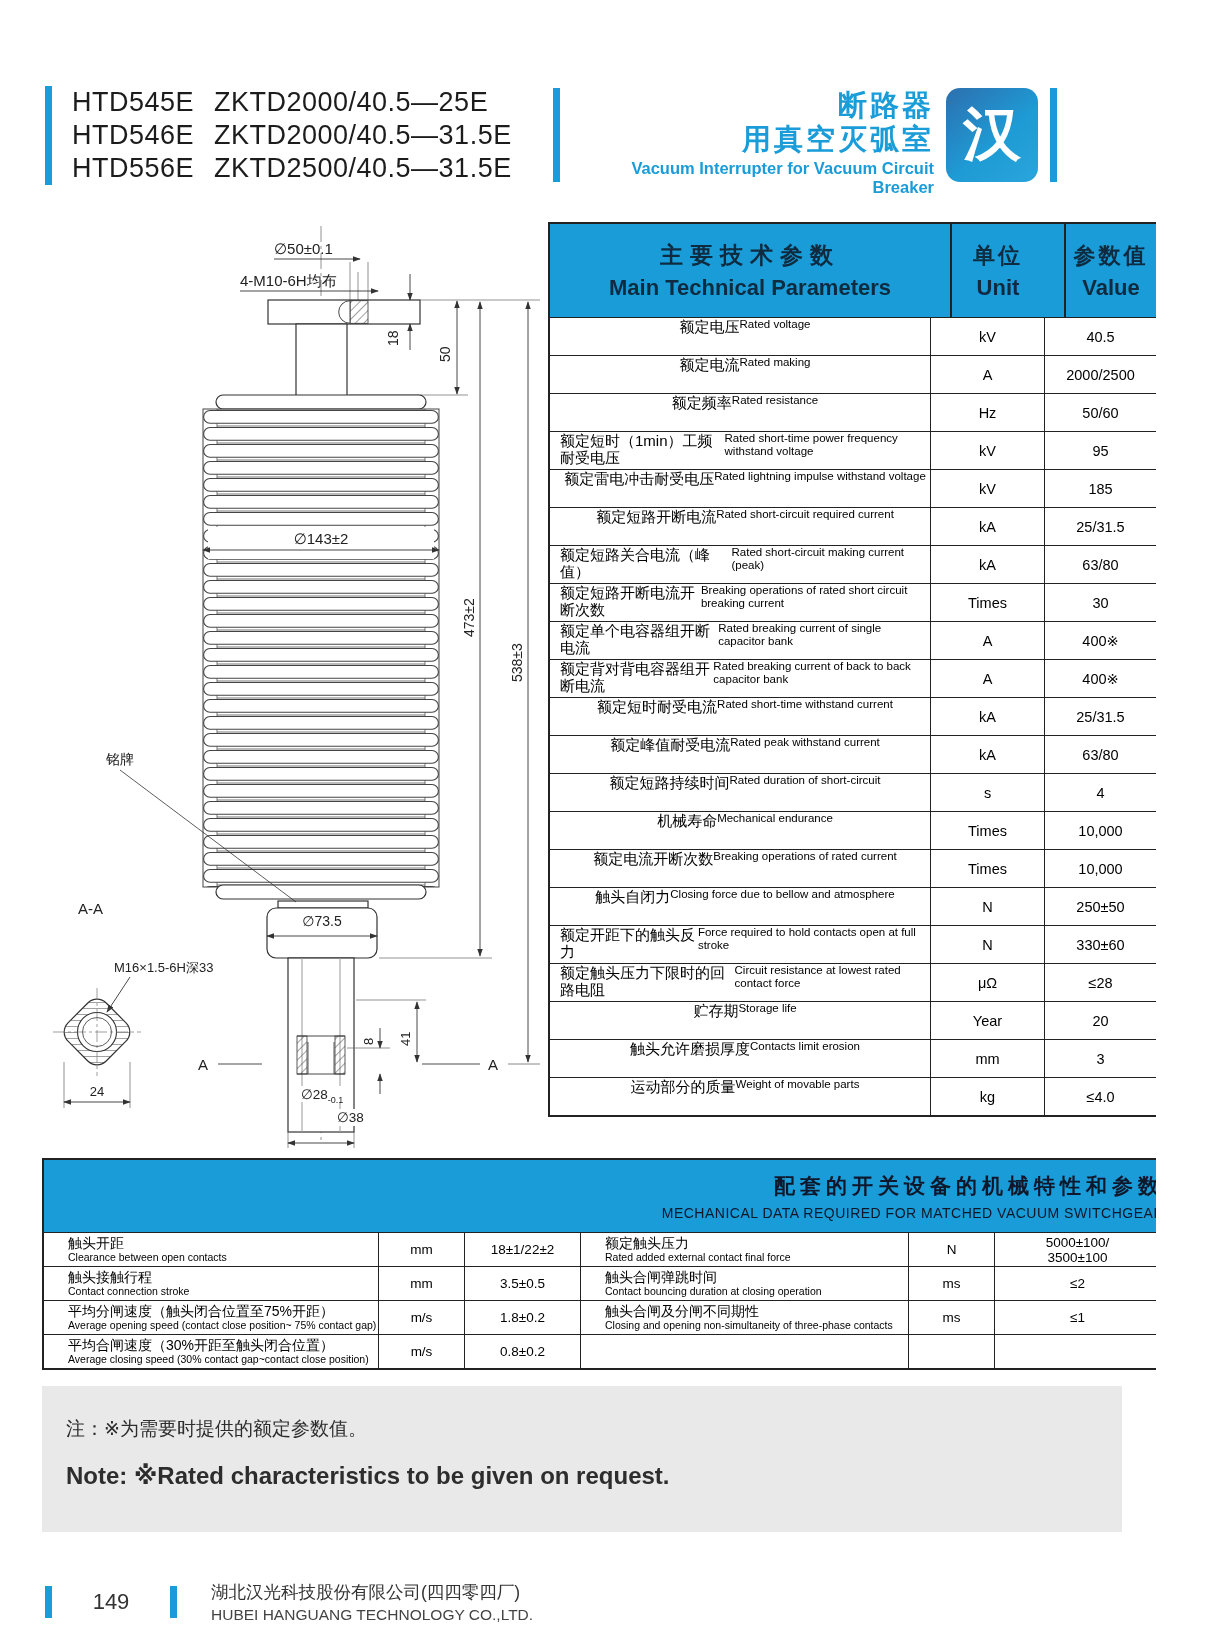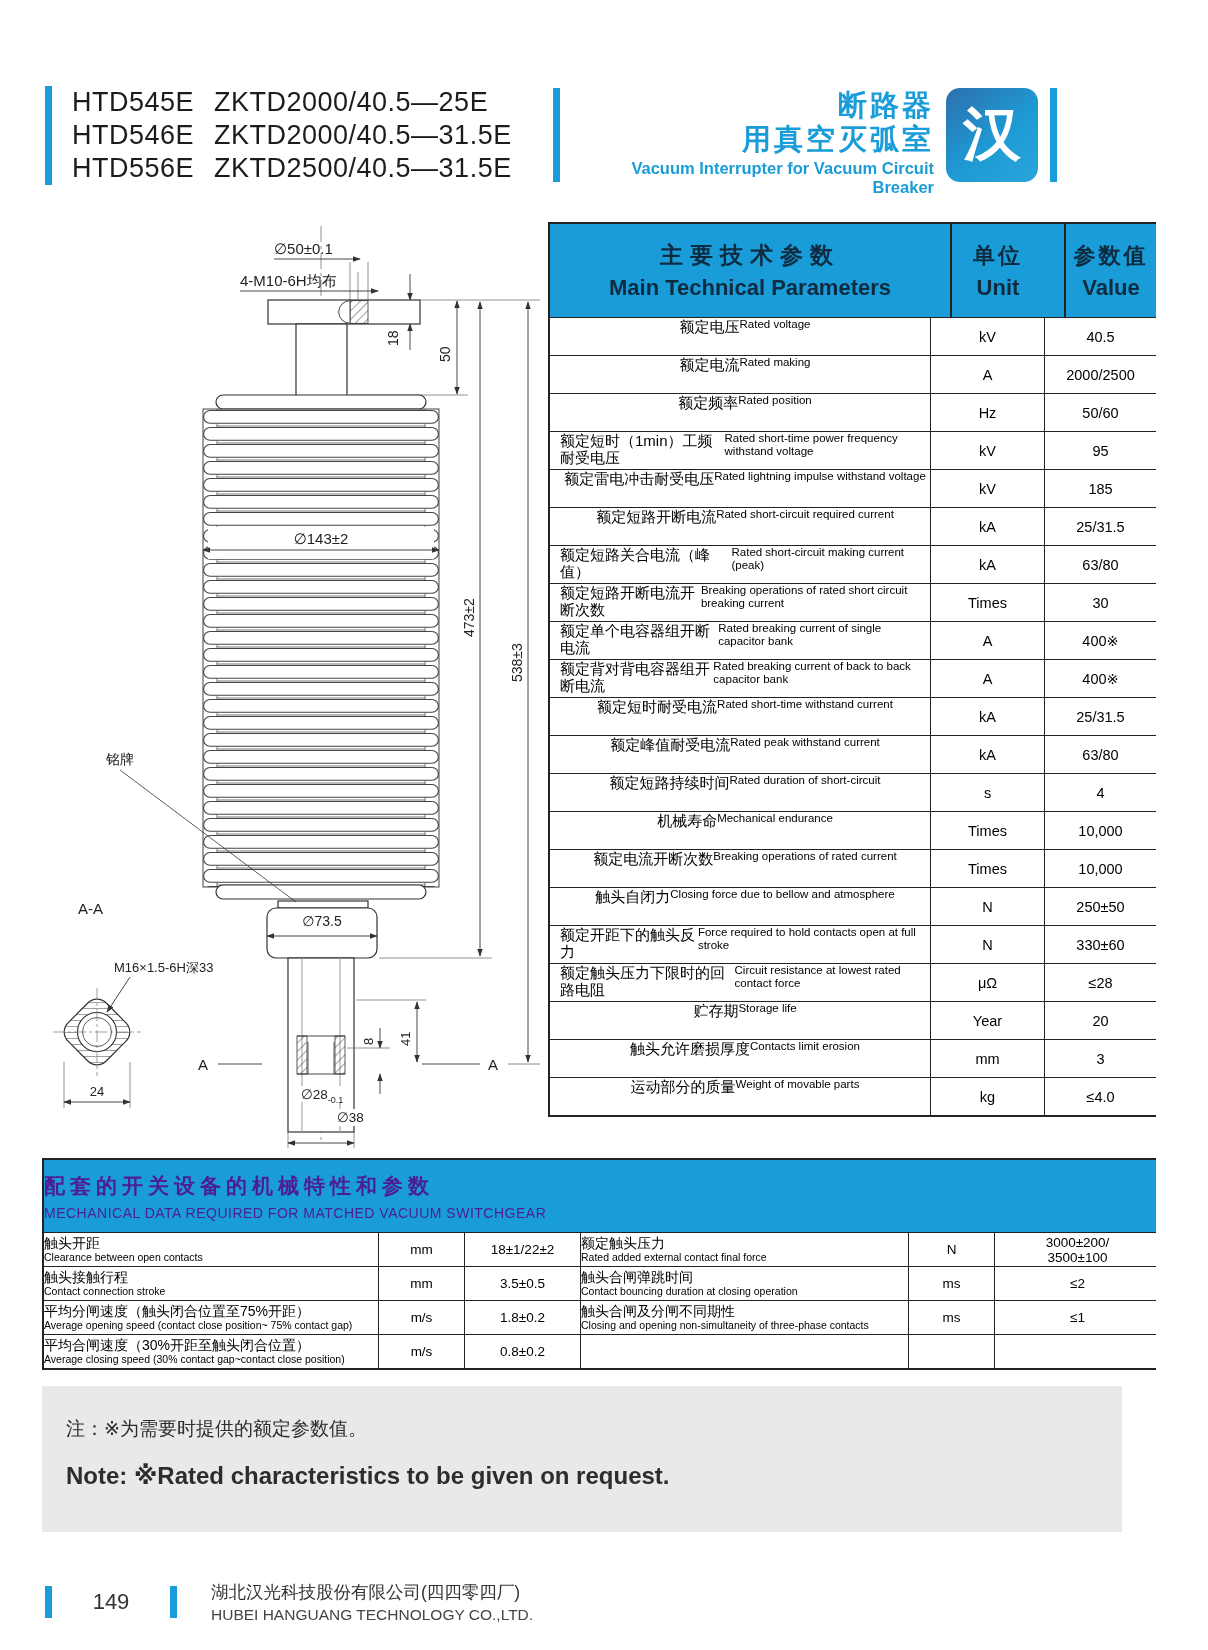--- a/index.html
+++ b/index.html
@@ -44,27 +44,27 @@
   .h-en { font-size:22px; font-weight:bold; margin-top:4px; letter-spacing:0; }
   .mt-head .small .h-cn { letter-spacing:3px; font-size:22px; }
   .mt-row { display:grid; grid-template-columns:380px 114px 112px; height:37px; border-top:1px solid #222; }
   .c-param { display:flex; flex-direction:row; justify-content:center; padding-left:10px; }
   .p-cn { font-size:15px; line-height:17px; color:#000; }
   .p-en { font-size:11.5px; line-height:13px; color:#000; }
   .c-unit, .c-val { display:flex; flex-direction:column; align-items:center; justify-content:center; font-size:14.5px; border-left:1px solid #222; color:#000; }
 
   
   .mech-table { position:absolute; left:42px; top:1158px; width:1124px; border:2px solid #222; box-sizing:border-box; background:#fff; }
-  .mech-head { height:72px; background:var(--accent,#1a9cd8); color:#4c1d95; display:flex; flex-direction:column; align-items:flex-start; justify-content:center; }
+  .mech-head { height:72px; background:var(--accent,#1a9cd8); color:#0f172a; display:flex; flex-direction:column; align-items:flex-end; justify-content:center; }
   .mh-cn { font-size:21px; font-weight:bold; letter-spacing:5px; }
   .mh-en { font-size:14px; margin-top:5px; letter-spacing:0.5px; }
   .mech-row { display:grid; grid-template-columns:334px 86px 116px 328px 86px 166px; height:33px; border-top:1px solid #222; }
   .mech-row > div { border-left:1px solid #222; }
   .mech-row > div:first-child { border-left:none; }
-  .m-param { display:flex; flex-direction:column; justify-content:center; padding-left:0; }
+  .m-param { display:flex; flex-direction:column; justify-content:center; padding-left:24px; }
   .m-cn { font-size:14px; line-height:15px; color:#000; }
   .m-en { font-size:10.5px; line-height:12px; color:#000; }
   .m-cell { display:flex; flex-direction:column; align-items:center; justify-content:center; font-size:13.5px; line-height:15px; color:#000; }
   .m-cell div:empty { display:none; }
 
   
   .note-box { position:absolute; left:42px; top:1386px; width:1080px; height:146px; background:#e9e9e9; box-sizing:border-box; padding:30px 0 0 24px; color:#2d2d2d; }
   .note-cn { font-size:19px; margin-bottom:20px; }
   .note-en { font-size:24px;font-weight:bold; }
 
@@ -252,21 +252,21 @@
             <div class="p-cn">额定电流</div>
             <div class="p-en">Rated making</div>
           </div>
           <div class="c-unit">A</div>
           <div class="c-val">2000/2500</div>
         </div>
 
         <div class="mt-row">
           <div class="c-param">
             <div class="p-cn">额定频率</div>
-            <div class="p-en">Rated position</div>
+            <div class="p-en">Rated resistance</div>
           </div>
           <div class="c-unit">Hz</div>
           <div class="c-val">50/60</div>
         </div>
 
         <div class="mt-row">
           <div class="c-param">
             <div class="p-cn">额定短时（1min）工频耐受电压</div>
             <div class="p-en">Rated short-time power frequency withstand voltage</div>
           </div>
@@ -442,21 +442,21 @@
             <div class="m-en">Clearance between open contacts</div>
           </div>
           <div class="m-cell">mm</div>
           <div class="m-cell">18±1/22±2</div>
           <div class="m-param">
             <div class="m-cn">额定触头压力</div>
             <div class="m-en">Rated added external contact final force</div>
           </div>
           <div class="m-cell">N</div>
           <div class="m-cell">
-            <div>3000±200/</div>
+            <div>5000±100/</div>
             <div>3500±100</div>
           </div>
         </div>
 
         <div class="mech-row">
           <div class="m-param">
             <div class="m-cn">触头接触行程</div>
             <div class="m-en">Contact connection stroke</div>
           </div>
           <div class="m-cell">mm</div>

